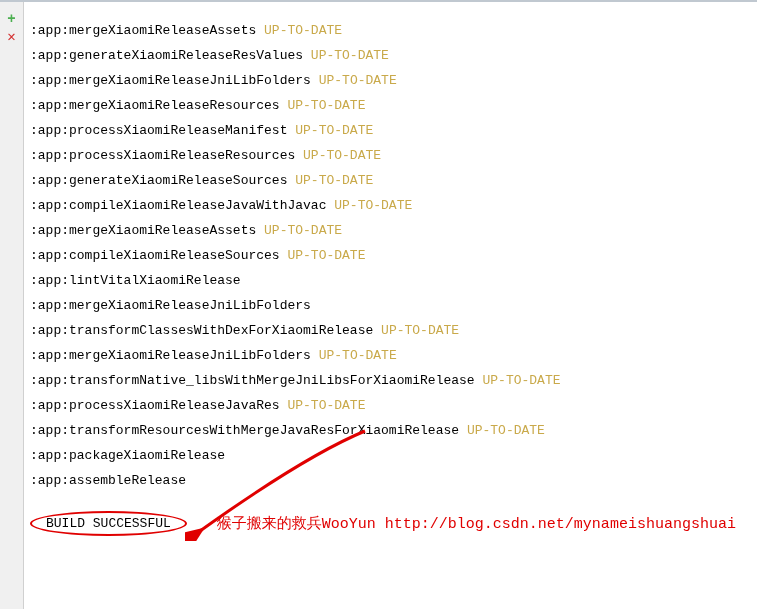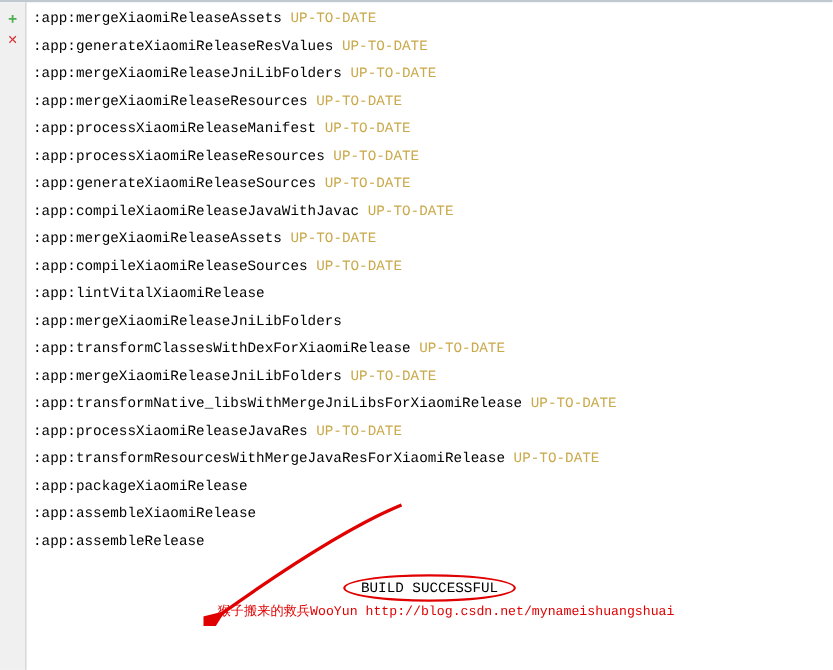--- a/index.html
+++ b/index.html
@@ -28,57 +28,56 @@
       text-align: center;
       font-weight: bold;
       font-size: 14px;
       line-height: 18px;
       height: 18px;
     }
     .plus-icon { color: #4caf50; }
     .close-icon { color: #d32f2f; }
     .content {
       flex: 1;
-      padding: 2px 6px;
+      padding: 16px 6px;
       position: relative;
       overflow: hidden;
     }
     .line {
       line-height: 25px;
       white-space: nowrap;
     }
     .task { color: #000; }
     .status { color: #c9a94a; }
     .build-row {
       margin-top: 18px;
       display: flex;
       align-items: center;
       position: relative;
-      flex-direction: column;
     }
     .build-oval {
       display: inline-block;
       border: 2px solid #e00000;
       border-radius: 50%;
       padding: 3px 14px;
       color: #000;
       position: relative;
       z-index: 2;
     }
     .arrow-svg {
       position: absolute;
       left: 155px;
       bottom: -5px;
       width: 190px;
       height: 115px;
       z-index: 1;
     }
     .watermark {
       color: #e00000;
-      font-size: 12px;
+      font-size: 15px;
       margin-left: 30px;
       position: relative;
       z-index: 2;
       white-space: nowrap;
     }
   </style>
 </head>
 <body>
 
 <div class="container">
@@ -99,21 +98,20 @@
         <div class="line"><span class="task">:app:mergeXiaomiReleaseAssets</span> <span class="status">UP-TO-DATE</span></div>
         <div class="line"><span class="task">:app:compileXiaomiReleaseSources</span> <span class="status">UP-TO-DATE</span></div>
         <div class="line"><span class="task">:app:lintVitalXiaomiRelease</span></div>
         <div class="line"><span class="task">:app:mergeXiaomiReleaseJniLibFolders</span></div>
         <div class="line"><span class="task">:app:transformClassesWithDexForXiaomiRelease</span> <span class="status">UP-TO-DATE</span></div>
         <div class="line"><span class="task">:app:mergeXiaomiReleaseJniLibFolders</span> <span class="status">UP-TO-DATE</span></div>
         <div class="line"><span class="task">:app:transformNative_libsWithMergeJniLibsForXiaomiRelease</span> <span class="status">UP-TO-DATE</span></div>
         <div class="line"><span class="task">:app:processXiaomiReleaseJavaRes</span> <span class="status">UP-TO-DATE</span></div>
         <div class="line"><span class="task">:app:transformResourcesWithMergeJavaResForXiaomiRelease</span> <span class="status">UP-TO-DATE</span></div>
         <div class="line"><span class="task">:app:packageXiaomiRelease</span></div>
-        <div class="line"><span class="task">:app:assembleXiaomiRelease</span></div>
         <div class="line"><span class="task">:app:assembleRelease</span></div>
       </div>
     <div class="build-row">
       <span class="build-oval">BUILD SUCCESSFUL</span>
       <svg class="arrow-svg" viewBox="0 0 190 115">
         <defs>
           <marker id="arrowhead" markerWidth="10" markerHeight="8" refX="2" refY="4" orient="auto">
             <polygon points="10 0, 0 4, 10 8" fill="#e00000"></polygon>
           </marker>
         </defs>

